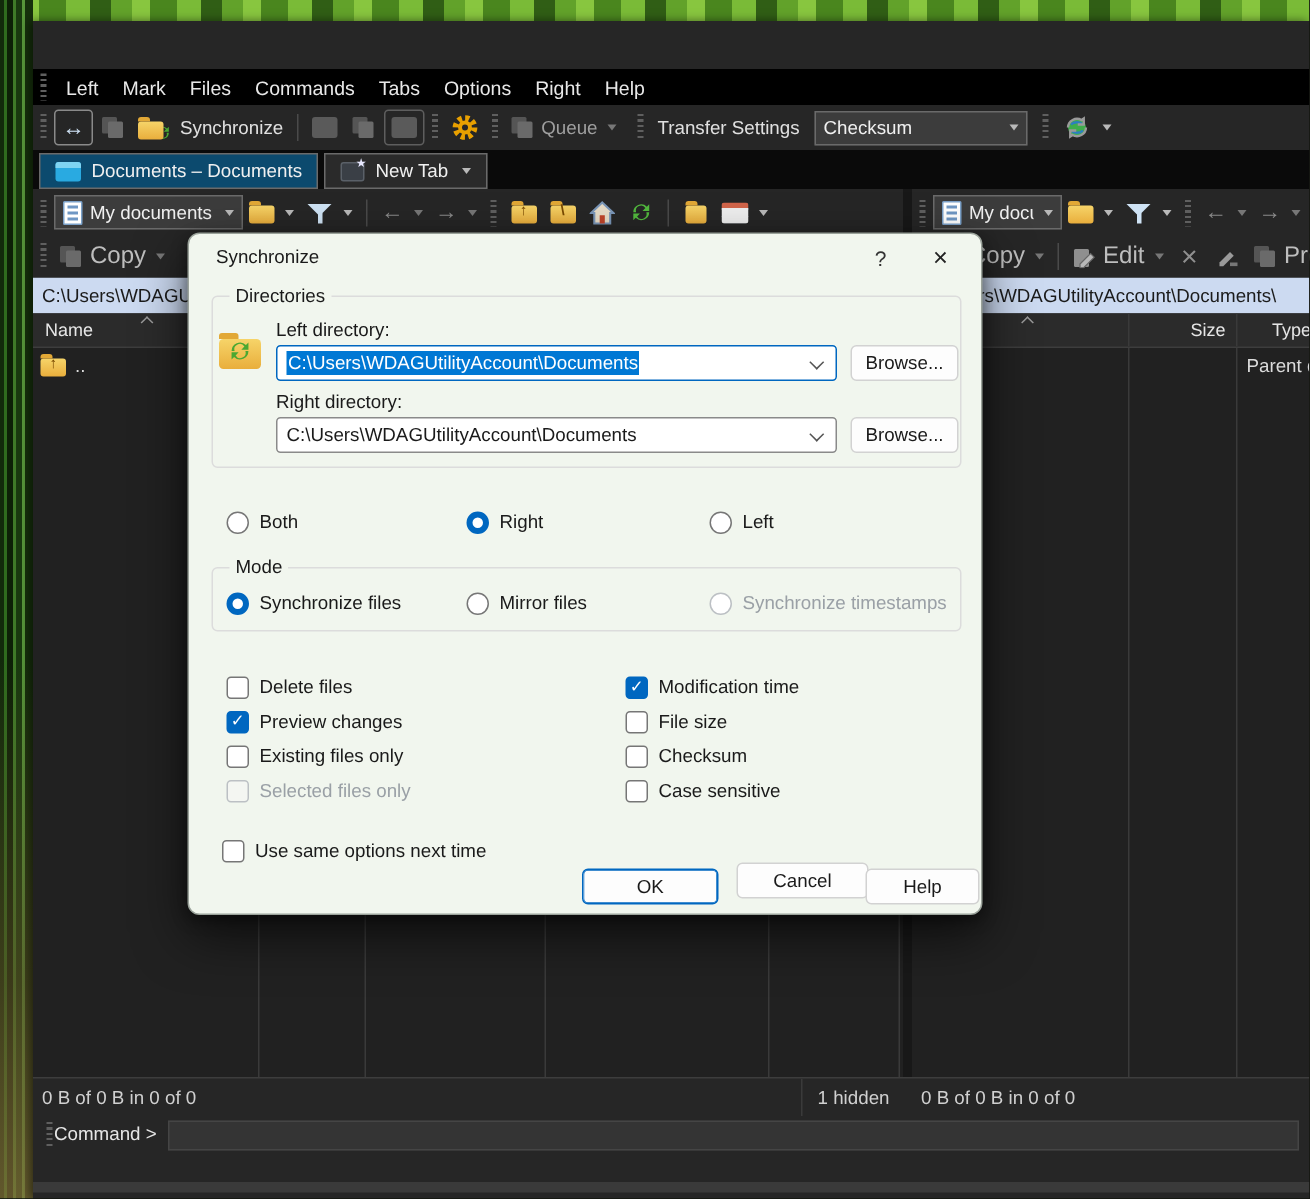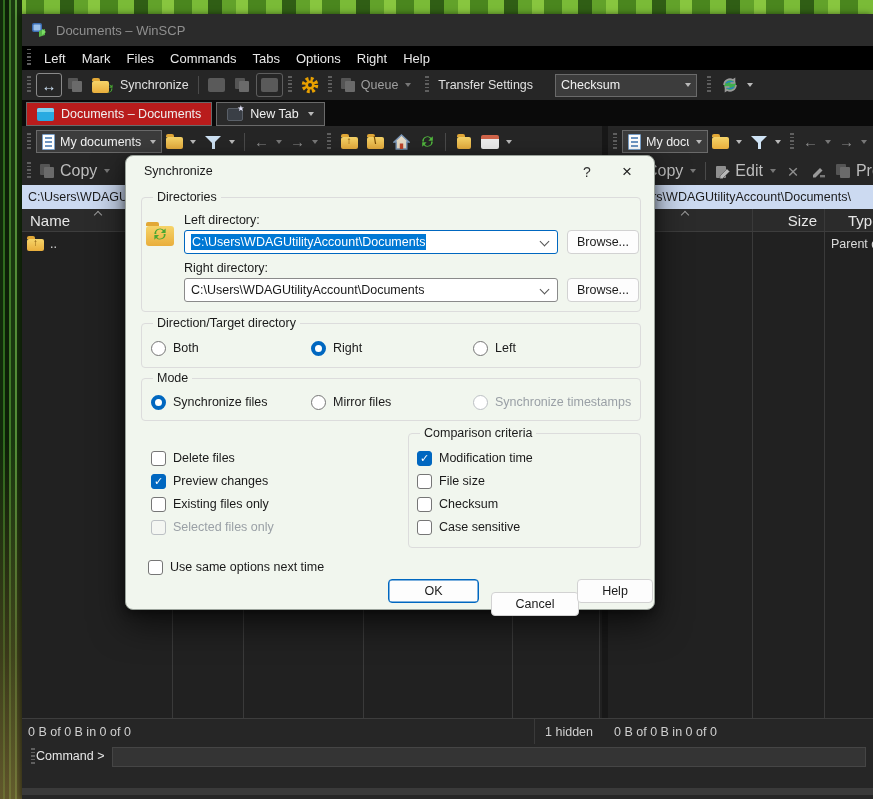--- a/index.html
+++ b/index.html
@@ -65,32 +65,32 @@
   .funnel { position:relative; width:18px; height:16px; flex:none; }
   .funnel::before { content:""; position:absolute; left:1px; top:2px; border-left:8px solid transparent; border-right:8px solid transparent; border-top:8px solid #cfe3f5; }
   .funnel::after { content:""; position:absolute; left:7.5px; top:8px; width:3px; height:7px; background:#cfe3f5; }
   .arrowg { font-size:15px; color:#8a8a8a; line-height:1; flex:none; }
   .details { width:18px; height:14px; background:#efefef; border-radius:2px; flex:none;
     background:linear-gradient(#d2654a 0 4px, #efefef 4px), repeating-linear-gradient(180deg, transparent 0 4px, #b9c7d8 4px 5px); }
   .gearsvg, .syncsvg, .globesvg, .homesvg { flex:none; display:block; }
   .chev { width:7px; height:7px; border-right:1.5px solid #555; border-bottom:1.5px solid #555; transform:rotate(45deg); margin-top:-4px; flex:none; }
 
   
-  .tab { display:flex; align-items:center; gap:7px; height:24px; padding:0 10px; border:1px solid #6a6a6a; background:#b91c1c; color:#f0f0f0; font-size:12.5px; margin-right:4px; flex:none; }
+  .tab { display:flex; align-items:center; gap:7px; height:24px; padding:0 10px; border:1px solid #6a6a6a; background:#0c4a6e; color:#f0f0f0; font-size:12.5px; margin-right:4px; flex:none; }
   .tab.inactive { background:#2a2a2a; }
   .tabicon { width:17px; height:13px; background:#29aae1; border-radius:2px; position:relative; flex:none; }
   .tabicon::before { content:""; position:absolute; left:0; top:0; width:100%; height:4px; background:#7fd4f2; border-radius:2px 2px 0 0; }
   .monicon { width:16px; height:13px; background:#3a3f46; border:1px solid #5a6068; border-radius:2px; position:relative; flex:none; }
   .monicon .star { position:absolute; right:-2px; top:-4px; color:#e8e8ff; font-size:8px; line-height:1; }
 
   
   .pathbar { width:100%; height:100%; background:#ccdaf1; color:#1b1b1b; font-size:12.5px; display:flex; align-items:center; padding:0 6px; white-space:nowrap; overflow:hidden; }
 
   
-  .hcell { position:absolute; top:0; height:100%; display:flex; align-items:center; color:#e6e6e6; font-size:15px; }
+  .hcell { position:absolute; top:0; height:100%; display:flex; align-items:center; color:#e6e6e6; font-size:12px; }
   .vline { position:absolute; top:0; width:1px; height:100%; background:#3a3a3a; }
   .sortc { position:absolute; top:3px; width:6px; height:6px; border-left:1.5px solid #9a9a9a; border-top:1.5px solid #9a9a9a; transform:rotate(45deg); }
   .filerow { position:absolute; left:0; top:0; height:23px; display:flex; align-items:center; gap:6px; color:#dcdcdc; font-size:12.5px; padding-left:5px; }
   .ftext { white-space:nowrap; overflow:hidden; }
 
   
   .scell { height:100%; display:flex; align-items:center; padding:0 6px; border-right:1px solid #3a3a3a; }
   .cmdinput { position:absolute; left:90px; top:3px; width:754px; height:20px; background:#343434; border:1px solid #454545; }
 
   
@@ -122,29 +122,20 @@
 </style>
 </head>
 <body>
 
 <div class="screen">
   <div class="wall-top"></div>
   <div class="wall-left"></div>
 
   <div class="win">
 
-    <div class="row titlebar">
-      <svg class="syncsvg" width="18" height="18" viewBox="0 0 18 18">
-        <rect x="2" y="2" width="10" height="9" rx="2" fill="#3d6fb4"></rect>
-        <rect x="3.5" y="3.5" width="7" height="6" rx="1" fill="#9cc1ea"></rect>
-        <path d="M9 10l6-2v6l-6 2z" fill="#57b447"></path>
-        <path d="M12 8l4 3-4 3z" fill="#7ddb66"></path>
-      </svg>
-      <span>Documents – WinSCP</span>
-    </div>
 
     <div class="row menubar">
       <span class="grip"></span>
       <span class="mi">Left</span>
       <span class="mi">Mark</span>
       <span class="mi">Files</span>
       <span class="mi">Commands</span>
       <span class="mi">Tabs</span>
       <span class="mi">Options</span>
       <span class="mi">Right</span>
@@ -185,21 +176,21 @@
           <circle cx="9" cy="9" r="2" fill="#262626"></circle>
         </svg>
       </span>
       <span class="grip"></span>
       <span class="tbtn dim">
         <span class="pages dim"></span>
         <span style="color:#9f9f9f;">Queue</span>
         <span class="dd dim"></span>
       </span>
       <span class="grip" style="margin-left:10px;"></span>
-      <span style="margin:0 22px 0 4px;">Transfer Settings</span>
+      <span style="margin:0 10px 0 4px;">Transfer Settings</span>
       <span class="combo-dark" style="width:142px;justify-content:space-between;">
         <span class="val">Checksum</span>
         <span class="dd"></span>
       </span>
       <span class="grip" style="margin-left:10px;"></span>
       <span class="tbtn">
         <svg class="globesvg" width="20" height="20" viewBox="0 0 20 20">
           <circle cx="10" cy="10" r="6" fill="#3fae4c"></circle>
           <path d="M6 8c2-2 6-2 8 0M6 12c2 2 6 2 8 0" stroke="#2d7ec2" stroke-width="1.6" fill="none"></path>
           <path d="M4 10a6 6 0 0 1 9-5l1.5-1v4h-4" fill="none" stroke="#9a9a9a" stroke-width="1.6"></path>
@@ -450,23 +441,20 @@
       <span class="chev"></span>
     </div>
     <div class="btn" style="left:441px;top:74px;width:72px;">Browse...</div>
     <span class="lbl" style="left:58px;top:105px;">Right directory:</span>
     <div class="combo" style="left:58px;top:122px;width:374px;">
       <span>C:\Users\WDAGUtilityAccount\Documents</span>
       <span class="chev"></span>
     </div>
     <div class="btn" style="left:441px;top:122px;width:72px;">Browse...</div>
 
-    <div class="group" style="left:15px;top:167px;width:500px;height:45px;">
-      <span class="legend">Direction/Target directory</span>
-    </div>
     <label class="opt" style="left:25px;top:184px;">
         <span class="radio"></span>
         <span>Both</span>
       </label>
     <label class="opt selected" style="left:185px;top:184px;">
         <span class="radio"></span>
         <span>Right</span>
       </label>
     <label class="opt" style="left:347px;top:184px;">
         <span class="radio"></span>
@@ -507,23 +495,20 @@
         </span>
         <span>Existing files only</span>
       </label>
     <label class="opt disabled" style="left:25px;top:363px;">
         <span class="cb">
           <span>✓</span>
         </span>
         <span>Selected files only</span>
       </label>
 
-    <div class="group" style="left:282px;top:277px;width:233px;height:115px;">
-      <span class="legend">Comparison criteria</span>
-    </div>
     <label class="opt checked" style="left:291px;top:294px;">
         <span class="cb">
           <span>✓</span>
         </span>
         <span>Modification time</span>
       </label>
     <label class="opt" style="left:291px;top:317px;">
         <span class="cb">
           <span>✓</span>
         </span>
@@ -543,16 +528,16 @@
       </label>
 
     <label class="opt" style="left:22px;top:403px;">
         <span class="cb">
           <span>✓</span>
         </span>
         <span>Use same options next time</span>
       </label>
 
     <div class="btn default" style="left:262px;top:423px;width:91px;">OK</div>
-    <div class="btn" style="left:365px;top:436px;width:88px;">Cancel</div>
+    <div class="btn" style="left:365px;top:419px;width:88px;">Cancel</div>
     <div class="btn" style="left:451px;top:423px;width:76px;">Help</div>
   </div>
 </div>
 
 </body></html>

